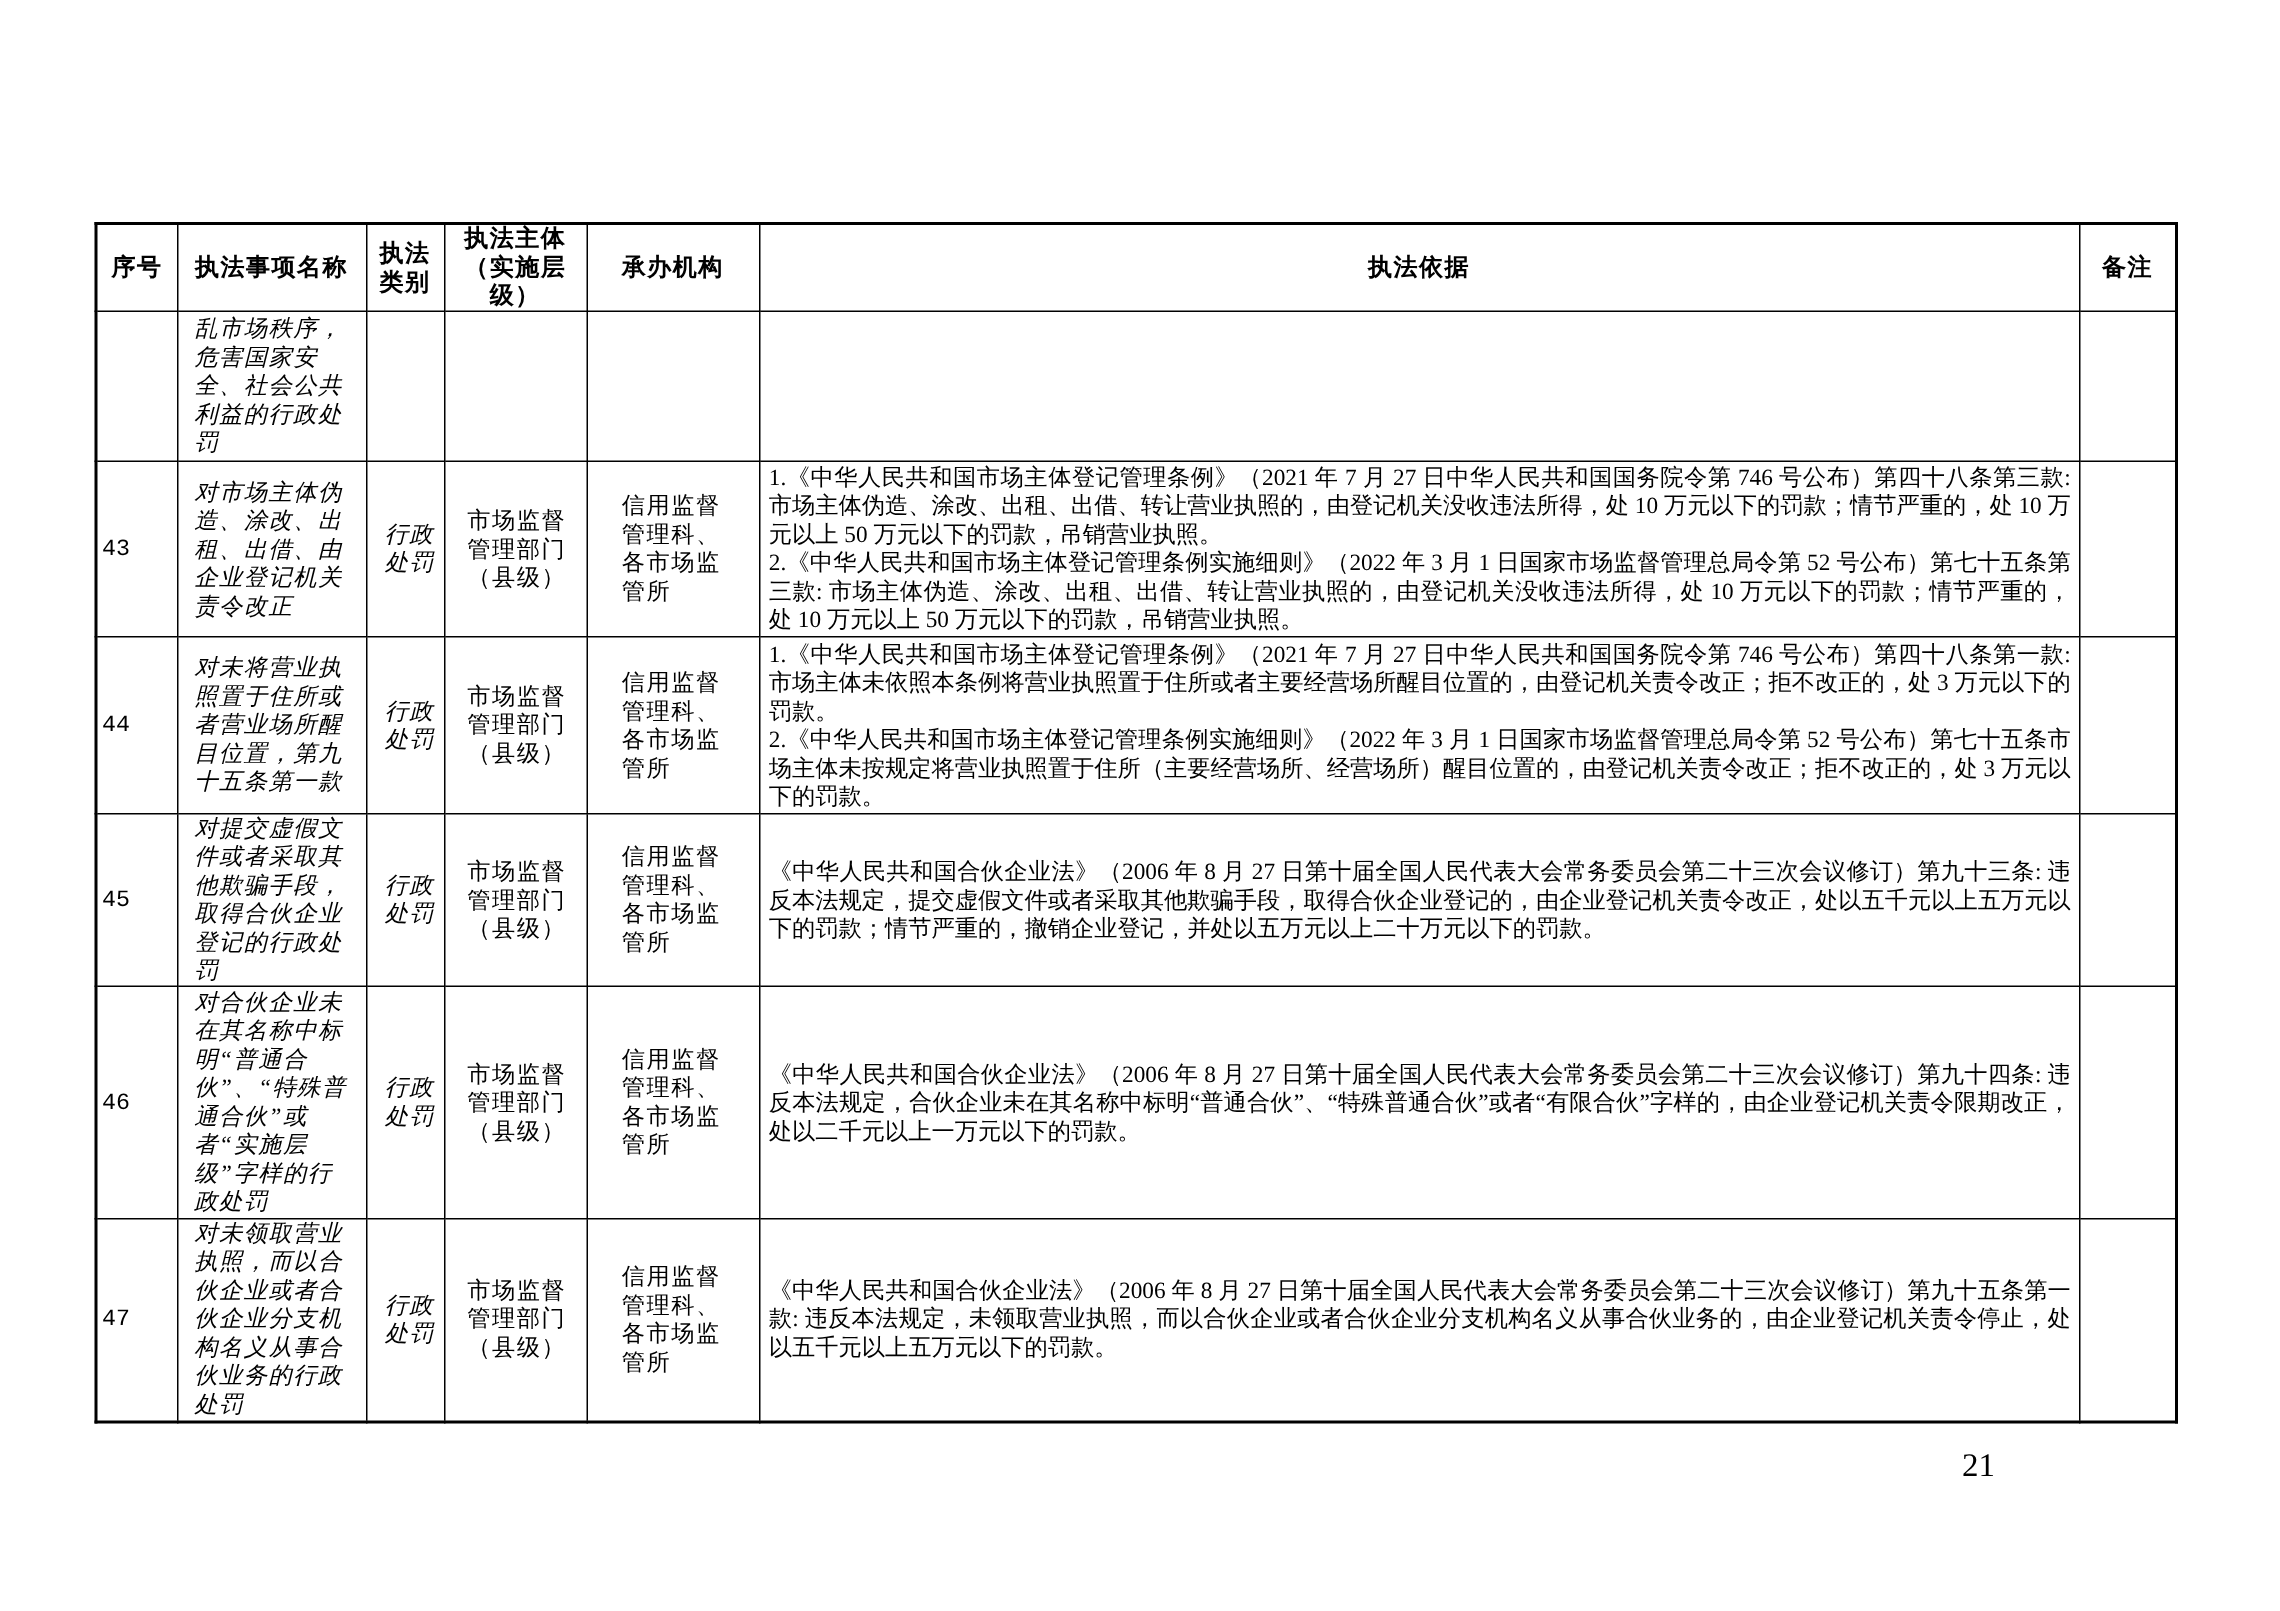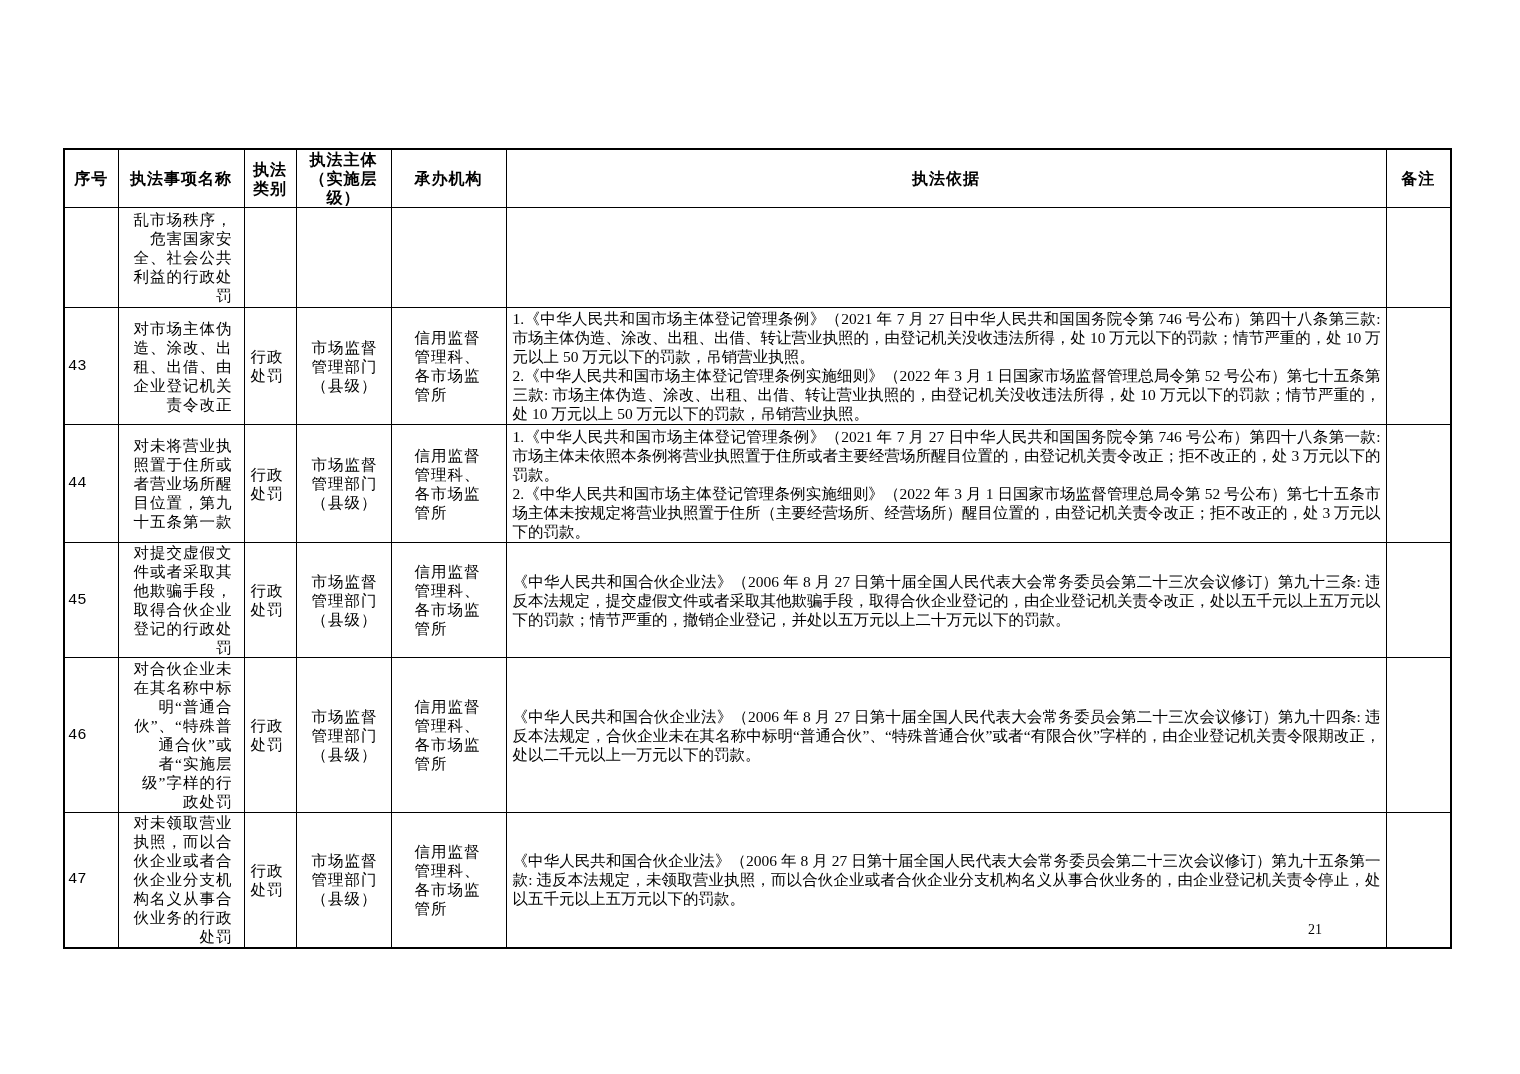--- a/index.html
+++ b/index.html
@@ -36,35 +36,35 @@
     padding:0 8px;
   }
   tr.hdr{height:57px;}
   tr.h-cont{height:100px;}
   tr.h43{height:115px;}
   tr.h44{height:118px;}
   tr.h45{height:112px;}
   tr.h46{height:155px;}
   tr.h47{height:135px;}
   td.c-seq{font-family:Liberation Mono, monospace;}
-  td.c-name{text-align:right;letter-spacing:1px;padding:0 11px;}
-  td.c-cat{text-align:left;letter-spacing:1px;padding:0 6px;}
+  td.c-name{text-align:left;letter-spacing:1px;padding:0 11px;font-style:italic;}
+  td.c-cat{text-align:right;letter-spacing:1px;padding:0 6px;font-style:italic;}
   td.c-subj{text-align:right;letter-spacing:1px;padding:0 13px;}
   td.c-agcy{letter-spacing:1px;padding:0 23px;}
   td.c-basis{
     text-align:justify;
     vertical-align:middle;
     padding:1px 5px 1px 6px;
   }
   td.c-basis .para{margin:0;}
   td.c-remark{}
   .page-number{
     position:absolute;
-    left:1308px;top:922px;
-    font-size:14px;
+    left:1308px;top:964px;
+    font-size:22px;
   }
 </style>
 </head>
 <body>
 
 <table class="doc-table">
   <colgroup>
     <col style="width:54px">
     <col style="width:126px">
     <col style="width:52px">

